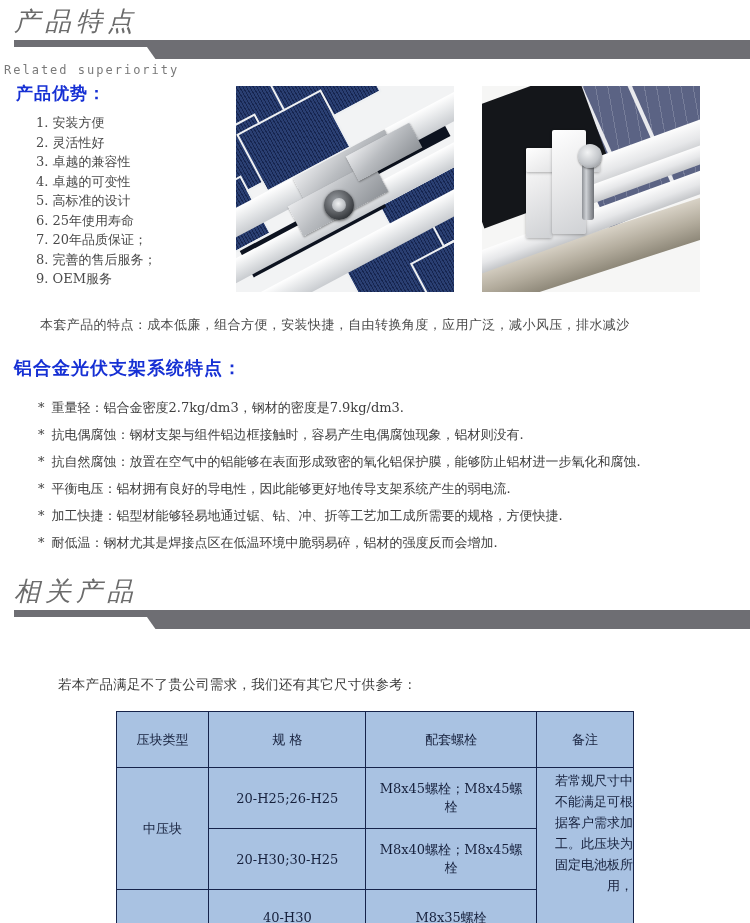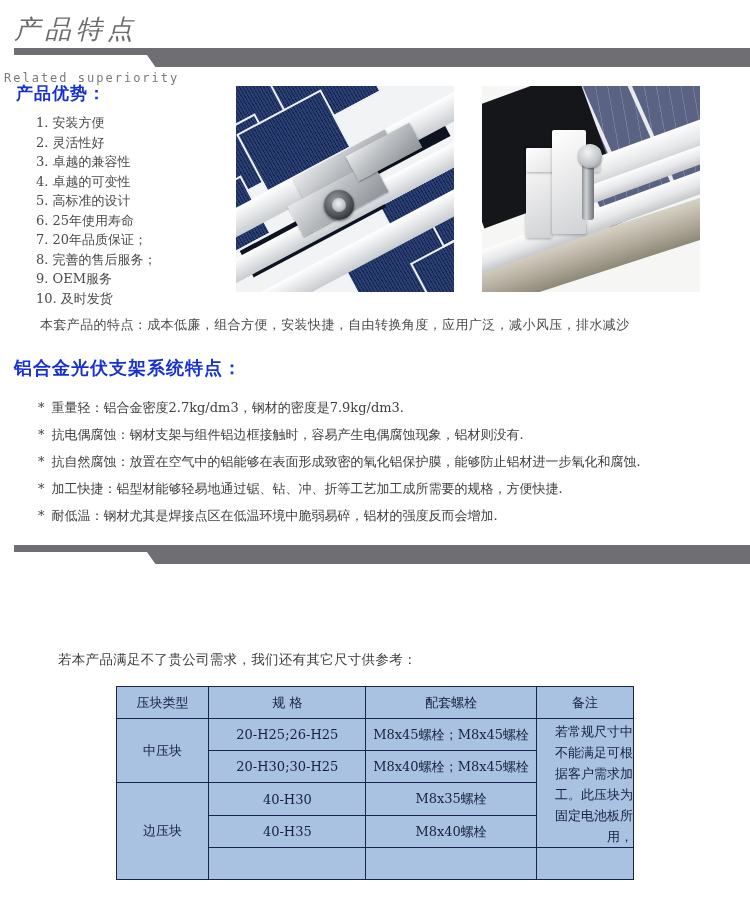--- a/index.html
+++ b/index.html
@@ -20,21 +20,21 @@
   .section-header {
     position: relative;
     height: 78px;
   }
   .section-header .cn-title {
     font-family: "DejaVu Serif", "Liberation Serif", serif;
     font-size: 26px;
     color: #6b6b6b;
     letter-spacing: 5px;
     padding-left: 14px;
-    padding-top: 12px;
+    padding-top: 4px;
     line-height: 34px;
     font-weight: normal;
     font-style: italic;
   }
   .divider {
     position: relative;
     height: 20px;
     margin-top: 2px;
   }
   .divider .bar-thin {
@@ -256,21 +256,21 @@
     table-layout: fixed;
   }
   table.spec th, table.spec td {
     border: 1px solid #16234a;
     font-family: "DejaVu Serif", "Liberation Serif", serif;
     font-size: 13px;
     color: #16203c;
     text-align: center;
     font-weight: normal;
     background: #a9c2e2;
-    padding: 0;
+    padding: 12px;
   }
   table.spec th { height: 31px; }
   table.spec td { height: 31px; }
   table.spec td.remark {
     text-align: right;
     padding: 2px 0 0 7px;
     line-height: 21px;
     vertical-align: top;
   }
   .col-type  { width: 92px; }
@@ -297,21 +297,20 @@
   <ul class="adv-list">
     <li>1. 安装方便</li>
     <li>2. 灵活性好</li>
     <li>3. 卓越的兼容性</li>
     <li>4. 卓越的可变性</li>
     <li>5. 高标准的设计</li>
     <li>6. 25年使用寿命</li>
     <li>7. 20年品质保证；</li>
     <li>8. 完善的售后服务；</li>
     <li>9. OEM服务</li>
-    <li>10. 及时发货</li>
   </ul>
 
   <div class="photos">
 
     
     <div class="photo" title="太阳能电池板中压块安装实拍">
       <div class="p1-bg"></div>
       
       <div class="p1-cell" style="left:-30px;  top:-10px; width:92px;  height:62px;"></div>
       <div class="p1-cell" style="left:40px;   top:-34px; width:92px;  height:62px;"></div>
@@ -364,27 +363,29 @@
 </div>
 
 <div class="summary-line">本套产品的特点：成本低廉，组合方便，安装快捷，自由转换角度，应用广泛，减小风压，排水减沙</div>
 
 <div class="alu-block">
   <div class="alu-heading blue-heading">铝合金光伏支架系统特点：</div>
   <ul class="alu-list">
     <li><span class="star">*</span><span>重量轻：铝合金密度2.7kg/dm3，钢材的密度是7.9kg/dm3.</span></li>
     <li><span class="star">*</span><span>抗电偶腐蚀：钢材支架与组件铝边框接触时，容易产生电偶腐蚀现象，铝材则没有.</span></li>
     <li><span class="star">*</span><span>抗自然腐蚀：放置在空气中的铝能够在表面形成致密的氧化铝保护膜，能够防止铝材进一步氧化和腐蚀.</span></li>
+    <li><span class="star">*</span><span>平衡电压：铝材拥有良好的导电性，因此能够更好地传导支架系统产生的弱电流.</span></li>
     <li><span class="star">*</span><span>加工快捷：铝型材能够轻易地通过锯、钻、冲、折等工艺加工成所需要的规格，方便快捷.</span></li>
     <li><span class="star">*</span><span>耐低温：钢材尤其是焊接点区在低温环境中脆弱易碎，铝材的强度反而会增加.</span></li>
   </ul>
 </div>
 
 <div class="related-block">
   <div class="section-header">
+    <div class="cn-title">相关产品</div>
     <div class="divider">
       <div class="bar-thin"></div>
       <div class="bar-gap"></div>
       <div class="bar-wedge"></div>
       <div class="bar-thick"></div>
     </div>
   </div>
 
   <div class="related-intro">若本产品满足不了贵公司需求，我们还有其它尺寸供参考：</div>
 

